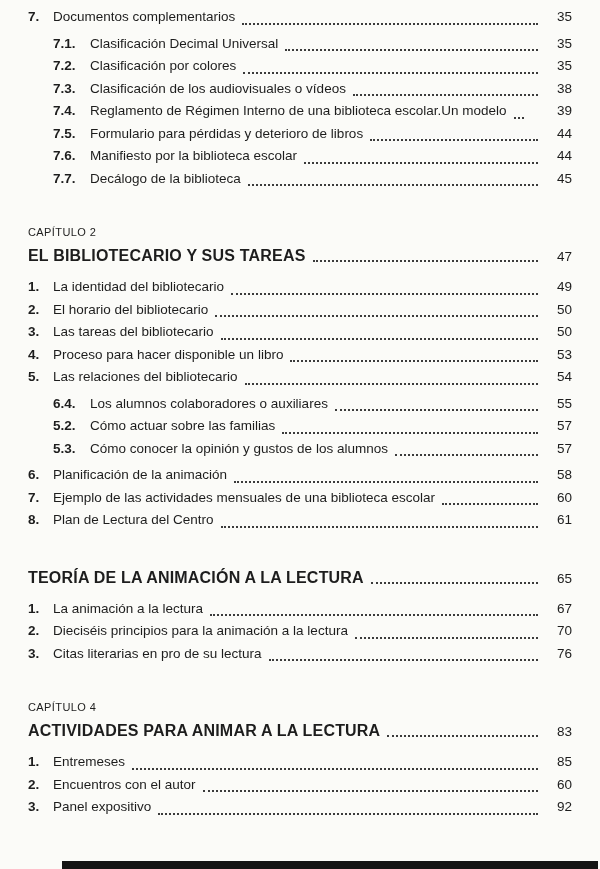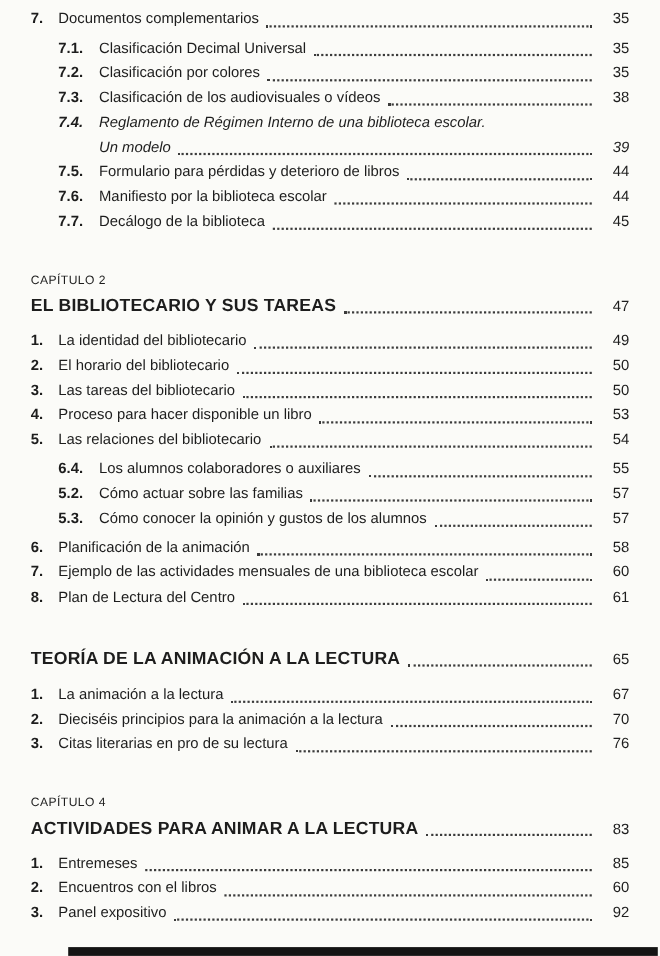--- a/index.html
+++ b/index.html
@@ -44,23 +44,23 @@
   .title-row { display: flex; align-items: baseline; margin-bottom: 10px; }
   .chapter-title {
     font-weight: bold;
     font-size: 16px;
     letter-spacing: 0.2px;
     line-height: 20px;
     flex: none;
   }
   .title-row .page { font-size: 13.5px; }
 
-  .two-line { align-items: flex-start; font-style: italic; }
+  .two-line { align-items: flex-start; }
   .two-line .num { align-self: flex-start; }
-  .lbl-wrap { flex: 1 1 auto; display: flex; flex-direction: column; }
+  .lbl-wrap { flex: 1 1 auto; display: flex; flex-direction: row; }
   .line2 { display: flex; align-items: baseline; }
   .lbl2 { flex: none; }
   .pg-bottom { align-self: flex-end; }
 
   .scan-bar {
     position: absolute;
     left: 62px;
     right: 2px;
     bottom: 0;
     height: 8px;
@@ -234,21 +234,21 @@
           <span class="page">83</span>
         </div>
         <div class="toc-row level1">
           <span class="num">1.</span>
           <span class="lbl">Entremeses</span>
           <span class="leader"></span>
           <span class="page">85</span>
         </div>
         <div class="toc-row level1">
           <span class="num">2.</span>
-          <span class="lbl">Encuentros con el libros</span>
+          <span class="lbl">Encuentros con el autor</span>
           <span class="leader"></span>
           <span class="page">60</span>
         </div>
         <div class="toc-row level1">
           <span class="num">3.</span>
           <span class="lbl">Panel expositivo</span>
           <span class="leader"></span>
           <span class="page">92</span>
         </div>
       </section>

